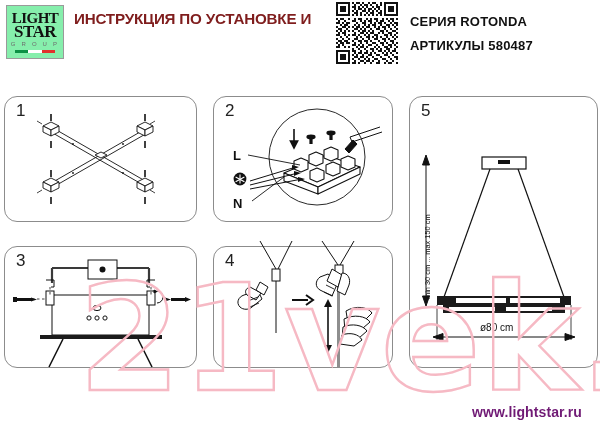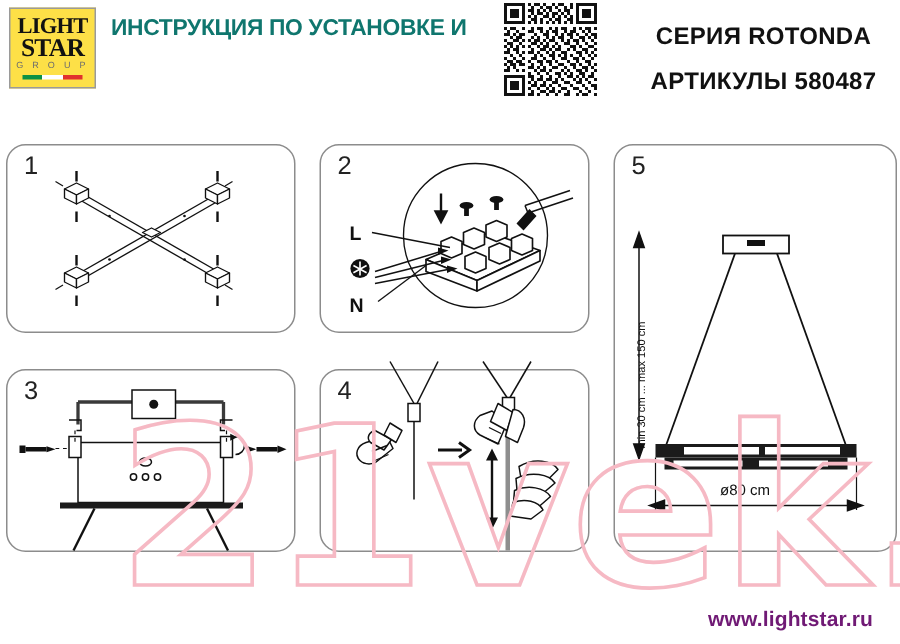--- a/index.html
+++ b/index.html
@@ -7,21 +7,21 @@
     width:600px;height:429px;position:relative;overflow:hidden;
     font-family:"Liberation Sans","DejaVu Sans",sans-serif;
     color:#111;
   }
   #sheet{position:absolute;left:0;top:0;width:600px;height:429px;}
 
   
   .header{position:absolute;left:0;top:0;width:600px;height:62px;}
   .logo-box{
     position:absolute;left:6px;top:5px;width:56px;height:52px;
-    border:1px solid #9a9a9a;background:#fde047;
+    border:1px solid #9a9a9a;background:#86efac;
     display:flex;flex-direction:column;align-items:center;justify-content:center;
   }
   .logo-light,.logo-star{
     font-family:"Liberation Serif","DejaVu Serif",serif;
     font-weight:bold;color:#111;letter-spacing:-0.5px;line-height:0.95;
   }
   .logo-light{font-size:15px;}
   .logo-star{font-size:17px;margin-top:-1px;}
   .logo-group{
     font-size:6px;letter-spacing:2.2px;color:#6d6d6d;margin-top:1px;
@@ -29,30 +29,30 @@
   }
   .logo-flag{display:flex;width:40px;height:3px;margin-top:3px;}
   .logo-flag i{flex:1;display:block;}
   .flag-g{background:#0c9145;}
   .flag-w{background:#ffffff;}
   .flag-r{background:#e1322d;}
 
   .title{
     position:absolute;left:74px;top:9px;width:250px;
     font-size:15.2px;font-weight:bold;line-height:1.33;
-    letter-spacing:-0.2px;color:#0f766e;
+    letter-spacing:-0.2px;color:#7f1d1d;
   }
   .title div{white-space:nowrap;}
 
   .qr{position:absolute;left:336px;top:2px;width:62px;height:62px;}
   .qr svg{display:block;}
 
   .series{
-    position:absolute;left:420px;top:10px;width:178px;text-align:center;
-    font-size:16px;font-weight:bold;line-height:1.85;letter-spacing:.2px;
+    position:absolute;left:410px;top:10px;width:178px;
+    font-size:13px;font-weight:bold;line-height:1.85;letter-spacing:.2px;
   }
 
   
   .panel{
     position:absolute;border:1px solid #8c8c8c;border-radius:13px;background:transparent;
   }
   .pnum{
     position:absolute;left:11px;top:4px;font-size:17px;color:#222;
     font-family:"Liberation Sans",sans-serif;font-weight:400;
   }

